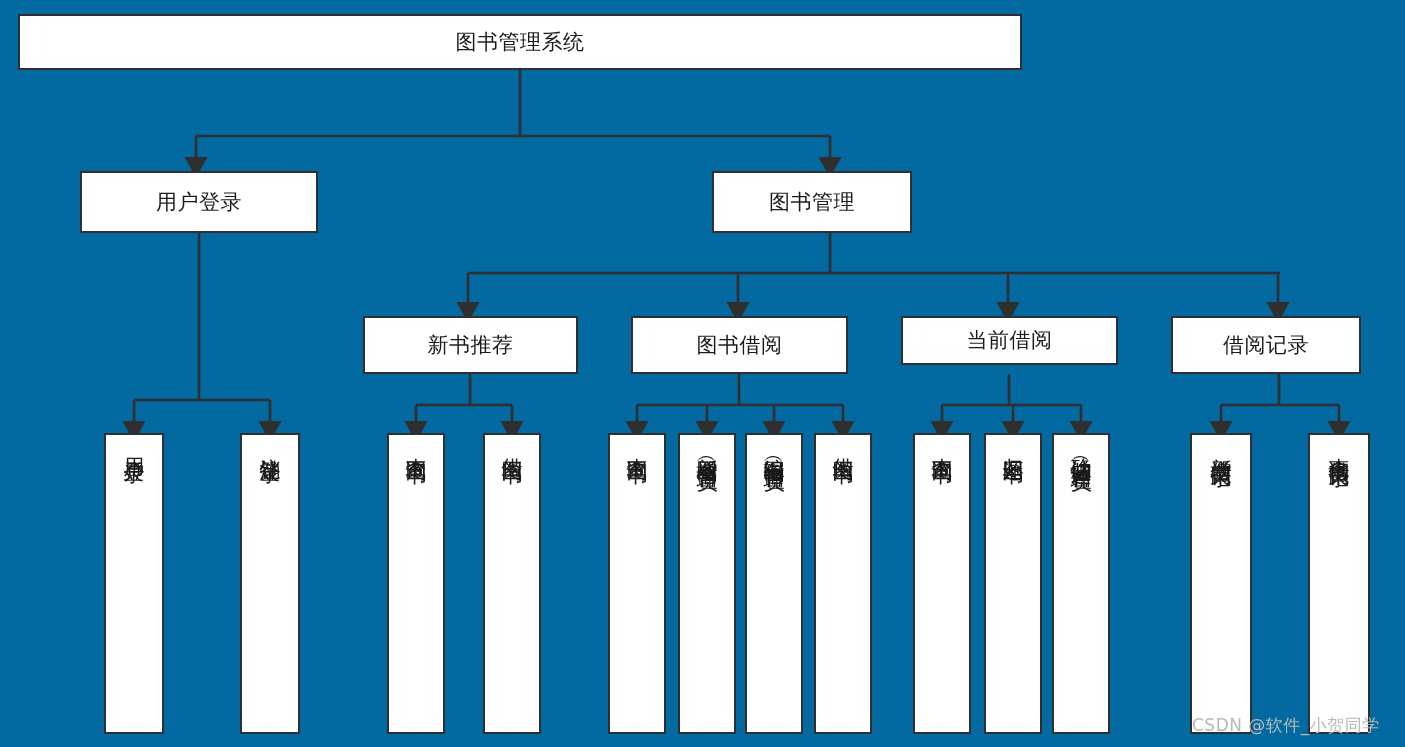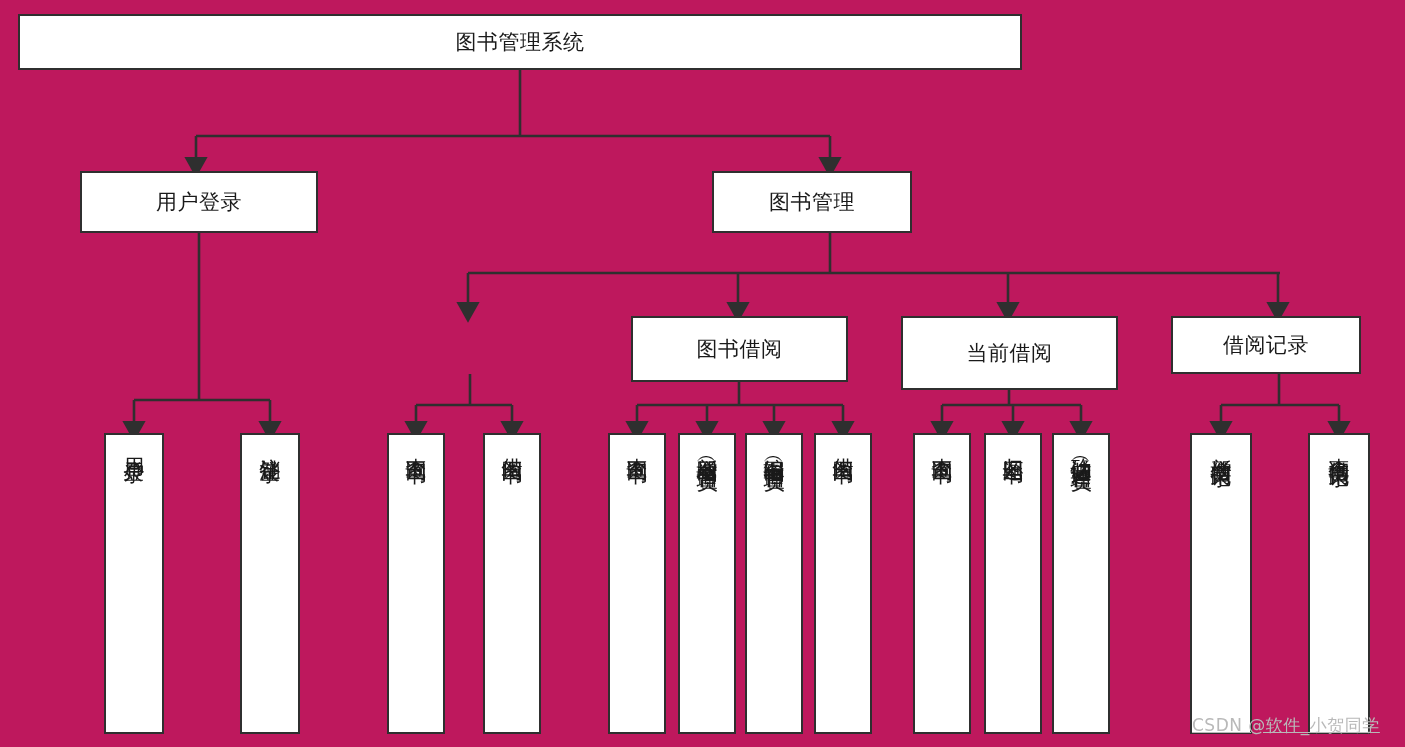--- a/index.html
+++ b/index.html
@@ -7,21 +7,21 @@
     padding: 0;
     background: #ffffff;
   }
   body {
     font-family: "DejaVu Sans", "Liberation Sans", sans-serif;
   }
   #stage {
     position: relative;
     width: 1405px;
     height: 747px;
-    background: #be185d;
+    background: #0369a1;
     overflow: hidden;
   }
   #diagram-svg {
     position: absolute;
     left: 0;
     top: 0;
     width: 1405px;
     height: 747px;
   }
   .node-box {
@@ -124,24 +124,27 @@
     <span class="node-label">图书管理系统</span>
   </div>
 
   <div class="node-box" style="left:80px; top:171px; width:238px; height:62px;">
     <span class="node-label">用户登录</span>
   </div>
   <div class="node-box" style="left:712px; top:171px; width:200px; height:62px;">
     <span class="node-label">图书管理</span>
   </div>
 
-  <div class="node-box" style="left:631px; top:316px; width:217px; height:66px;">
+  <div class="node-box" style="left:363px; top:316px; width:215px; height:58px;">
+    <span class="node-label">新书推荐</span>
+  </div>
+  <div class="node-box" style="left:631px; top:316px; width:217px; height:58px;">
     <span class="node-label">图书借阅</span>
   </div>
-  <div class="node-box" style="left:901px; top:316px; width:217px; height:74px;">
+  <div class="node-box" style="left:901px; top:316px; width:217px; height:49px;">
     <span class="node-label">当前借阅</span>
   </div>
   <div class="node-box" style="left:1171px; top:316px; width:190px; height:58px;">
     <span class="node-label">借阅记录</span>
   </div>
 
   <div class="node-box leaf" style="left:104px; top:433px; width:60px; height:301px;">
     <span class="node-label">用户登录</span>
   </div>
   <div class="node-box leaf" style="left:240px; top:433px; width:60px; height:301px;">
@@ -178,15 +181,15 @@
     <span class="node-label">确认归还（管理员）</span>
   </div>
 
   <div class="node-box leaf" style="left:1190px; top:433px; width:62px; height:301px;">
     <span class="node-label">新增借阅记录</span>
   </div>
   <div class="node-box leaf" style="left:1308px; top:433px; width:62px; height:301px;">
     <span class="node-label">查询借阅记录</span>
   </div>
 
-  <div class="watermark" style="left:1192px; top:714px;text-decoration:underline;">CSDN @软件_小贺同学</div>
+  <div class="watermark" style="left:1192px; top:714px;">CSDN @软件_小贺同学</div>
 
 </div>
 
 </body></html>

